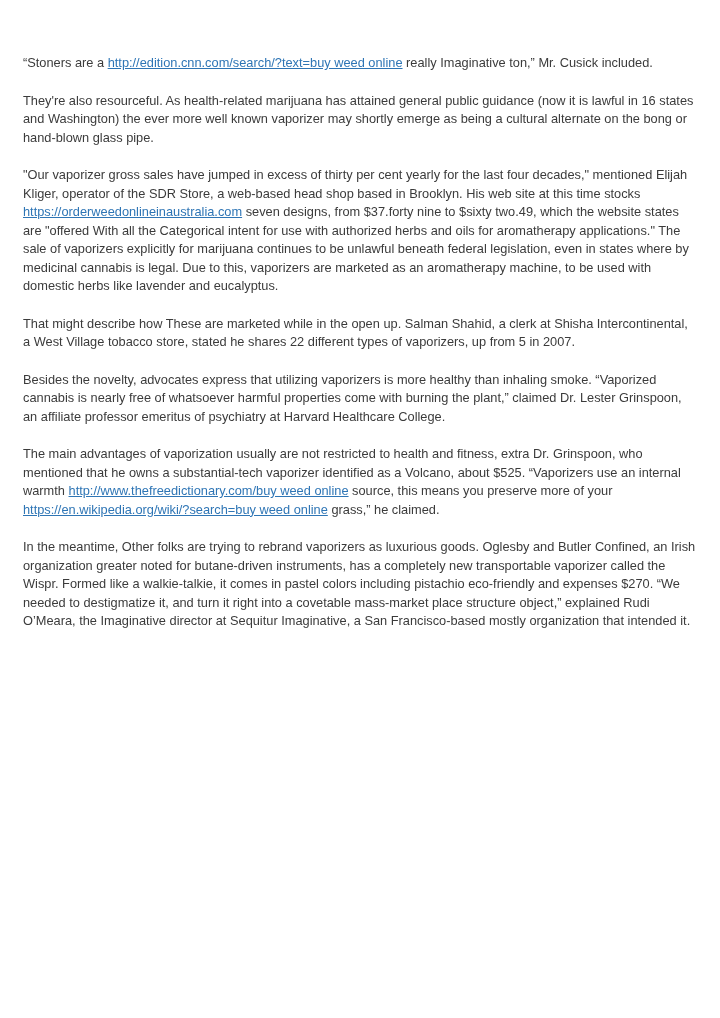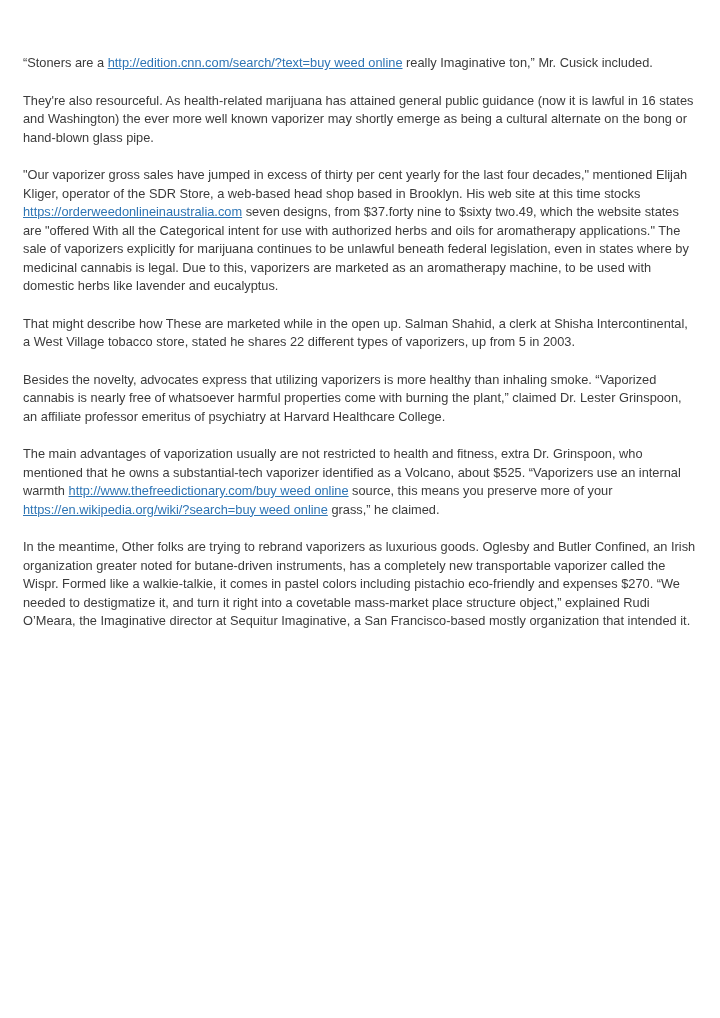--- a/index.html
+++ b/index.html
@@ -35,18 +35,18 @@
   }
 </style>
 </head>
 <body>
 
 <div class="page">
   <div class="article">
       <p><span>“Stoners are a </span><a href="#">http://edition.cnn.com/search/?text=buy weed online</a><span> really Imaginative ton,” Mr. Cusick included.</span></p>
       <p><span>They're also resourceful. As health-related marijuana has attained general public guidance (now it is lawful in 16 states and Washington) the ever more well known vaporizer may shortly emerge as being a cultural alternate on the bong or hand-blown glass pipe.</span></p>
       <p><span>"Our vaporizer gross sales have jumped in excess of thirty per cent yearly for the last four decades," mentioned Elijah Kliger, operator of the SDR Store, a web-based head shop based in Brooklyn. His web site at this time stocks </span><a href="#" class="italic">https://orderweedonlineinaustralia.com</a><span> seven designs, from $37.forty nine to $sixty two.49, which the website states are "offered With all the Categorical intent for use with authorized herbs and oils for aromatherapy applications." The sale of vaporizers explicitly for marijuana continues to be unlawful beneath federal legislation, even in states where by medicinal cannabis is legal. Due to this, vaporizers are marketed as an aromatherapy machine, to be used with domestic herbs like lavender and eucalyptus.</span></p>
-      <p><span>That might describe how These are marketed while in the open up. Salman Shahid, a clerk at Shisha Intercontinental, a West Village tobacco store, stated he shares 22 different types of vaporizers, up from 5 in 2003.</span></p>
+      <p><span>That might describe how These are marketed while in the open up. Salman Shahid, a clerk at Shisha Intercontinental, a West Village tobacco store, stated he shares 22 different types of vaporizers, up from 5 in 2007.</span></p>
       <p><span>Besides the novelty, advocates express that utilizing vaporizers is more healthy than inhaling smoke. “Vaporized cannabis is nearly free of whatsoever harmful properties come with burning the plant,” claimed Dr. Lester Grinspoon, an affiliate professor emeritus of psychiatry at Harvard Healthcare College.</span></p>
       <p><span>The main advantages of vaporization usually are not restricted to health and fitness, extra Dr. Grinspoon, who mentioned that he owns a substantial-tech vaporizer identified as a Volcano, about $525. “Vaporizers use an internal warmth </span><a href="#">http://www.thefreedictionary.com/buy weed online</a><span> source, this means you preserve more of your </span><a href="#">https://en.wikipedia.org/wiki/?search=buy weed online</a><span> grass,” he claimed.</span></p>
       <p><span>In the meantime, Other folks are trying to rebrand vaporizers as luxurious goods. Oglesby and Butler Confined, an Irish organization greater noted for butane-driven instruments, has a completely new transportable vaporizer called the Wispr. Formed like a walkie-talkie, it comes in pastel colors including pistachio eco-friendly and expenses $270. “We needed to destigmatize it, and turn it right into a covetable mass-market place structure object,” explained Rudi O’Meara, the Imaginative director at Sequitur Imaginative, a San Francisco-based mostly organization that intended it.</span></p>
     </div>
 </div>
 
 </body></html>

